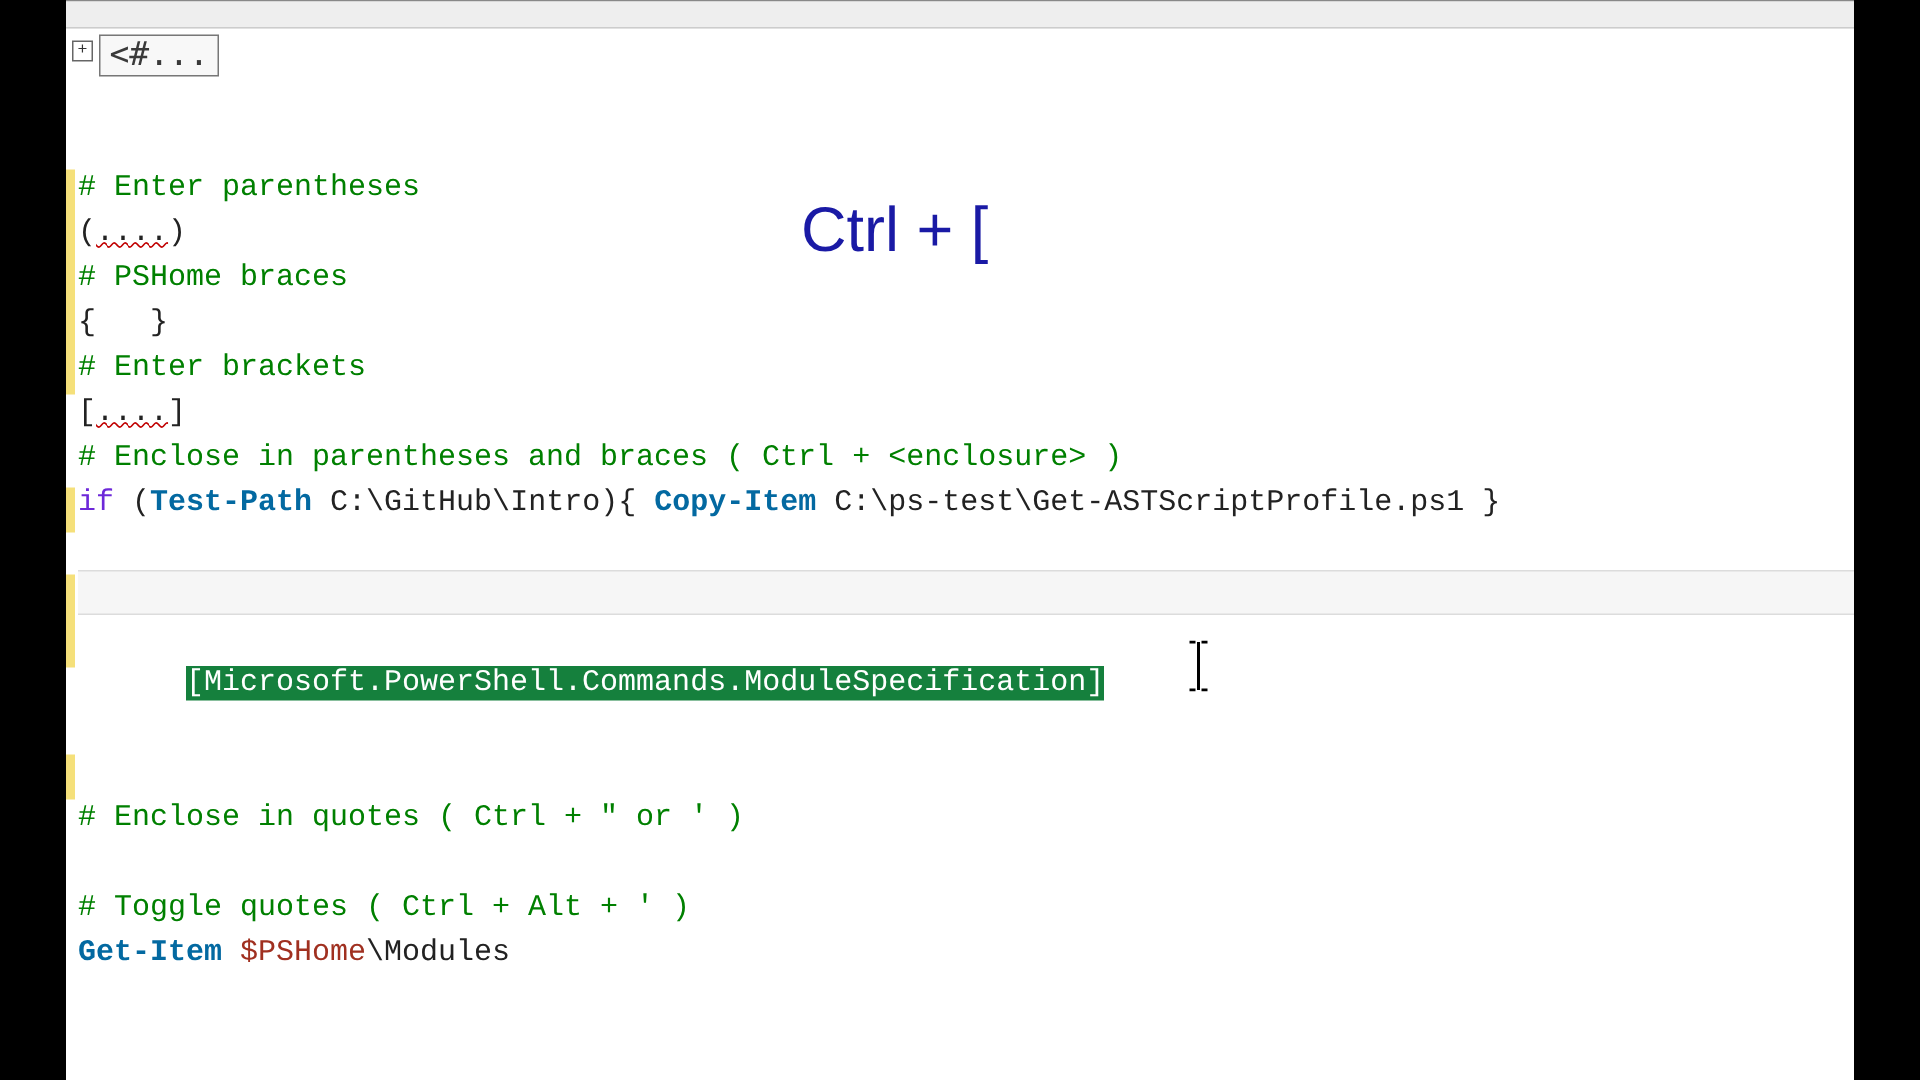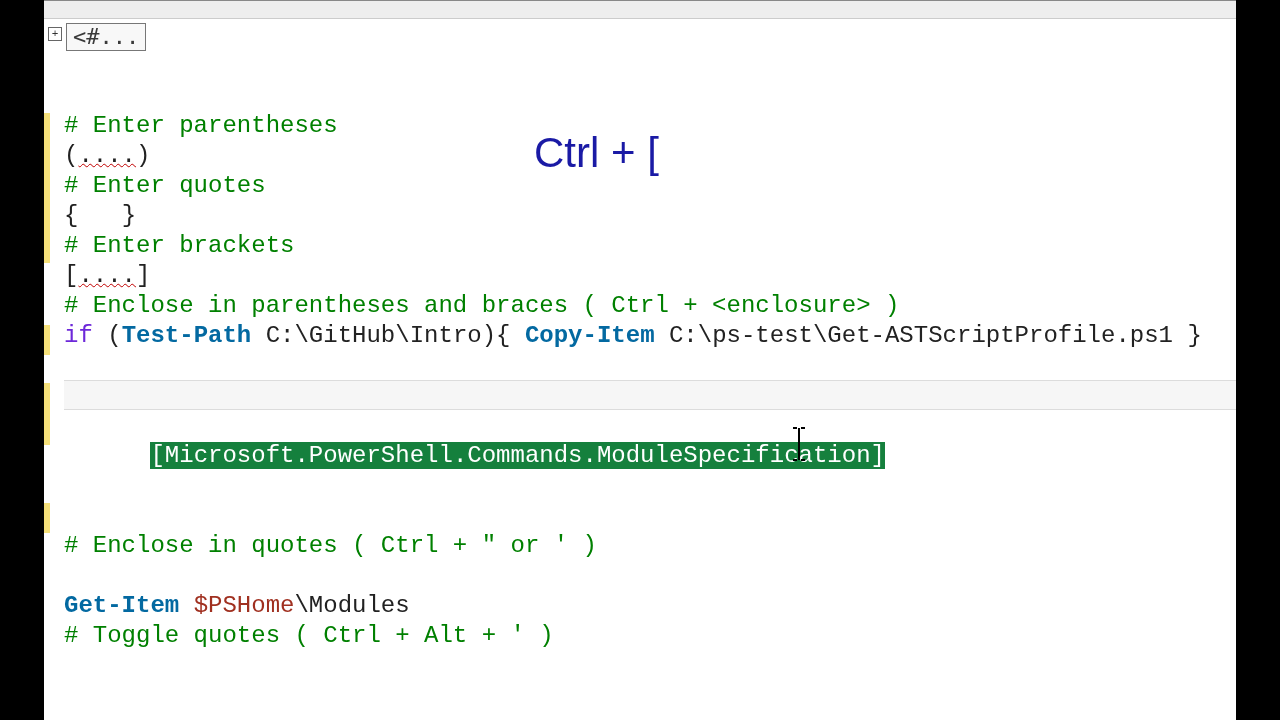--- a/index.html
+++ b/index.html
@@ -14,21 +14,21 @@
   }
   .fold-badge {
     position:absolute; left:22px; top:4px; padding:0 6px;
     border:1px solid #777; background:#f8f8f8;
     font-family:Consolas,monospace; font-size:22px; color:#3a3a3a;
     line-height:26px;
   }
   .gutter-strip { position:absolute; left:0; top:52px; width:6px; height:630px; }
   .strip { position:absolute; left:0; width:6px; background:#f5e07a; }
   .code-area { position:absolute; left:8px; top:50px; right:0; bottom:0; }
-  .line { position:relative; font-size:24px; line-height:30px; white-space:pre; color:#222; margin-left:12px;font-family:Liberation Mono, monospace; }
+  .line { position:relative; font-size:20px; line-height:30px; white-space:pre; color:#222; margin-left:0;font-family:Liberation Mono, monospace; }
   .comment { color:#008000; }
   .cmd { color:#0369a1; font-weight:600; }
   .var { color:#a03020; }
   .squiggle { text-decoration:underline wavy #c00000; text-decoration-thickness:1.2px; }
   .kw { color:#6d28d9; }
   .current-line-bg {
     position:absolute; left:0; right:0; height:30px;
     background:#f6f6f6; border-top:1px solid #dcdcdc; border-bottom:1px solid #dcdcdc;
   }
   .selected {
@@ -65,21 +65,21 @@
   </div>
 
   <div class="code-area">
 
     <div class="line">&nbsp;</div>
     <div class="line">&nbsp;</div>
 
     <div class="line"><span class="comment"># Enter parentheses</span></div>
     <div class="line"><span>(</span><span class="squiggle">....</span><span>)</span></div>
 
-    <div class="line"><span class="comment"># Enter quotes</span></div>
+    <div class="line"><span class="comment"># PSHome braces</span></div>
     <div class="line"><span>{</span><span>   </span><span>}</span></div>
 
     <div class="line"><span class="comment"># Enter brackets</span></div>
     <div class="line"><span>[</span><span class="squiggle">....</span><span>]</span></div>
 
     <div class="line"><span class="comment"># Enclose in parentheses and braces ( Ctrl + &lt;enclosure&gt; )</span></div>
     <div class="line"><span class="kw">if </span><span>(</span><span class="cmd">Test-Path</span><span> C:\GitHub\Intro</span><span>)</span><span>{ </span><span class="cmd">Copy-Item</span><span> C:\ps-test\Get-ASTScriptProfile.ps1 </span><span>}</span></div>
 
     <div class="line">&nbsp;</div>
 
@@ -88,22 +88,22 @@
       <div class="current-line-bg" style="top:-1px;"></div>
       <span style="position:relative;"><span class="selected"><span>[</span><span>Microsoft.PowerShell.Commands.ModuleSpecification</span><span>]</span></span></span>
     </div>
 
     <div class="line">&nbsp;</div>
 
     <div class="line"><span class="comment"># Enclose in quotes ( Ctrl + " or ' )</span></div>
 
     <div class="line">&nbsp;</div>
 
+    <div class="line"><span class="comment"># Toggle quotes ( Ctrl + Alt + ' )</span></div>
     <div class="line"><span class="cmd">Get-Item</span><span> </span><span class="var">$PSHome</span><span>\Modules</span></div>
-    <div class="line"><span class="comment"># Toggle quotes ( Ctrl + Alt + ' )</span></div>
 
     <div class="ibeam" style="left:740px; top:376px;">
       <svg width="14" height="34" viewBox="0 0 14 34">
           <path d="M1 1 H5 M9 1 H13 M7 1 V33 M1 33 H5 M9 33 H13" stroke="#000" stroke-width="2" fill="none"></path>
         </svg>
     </div>
 
   </div>
 
   <div class="overlay-shortcut" style="left:470px; top:128px;">Ctrl + [</div>

